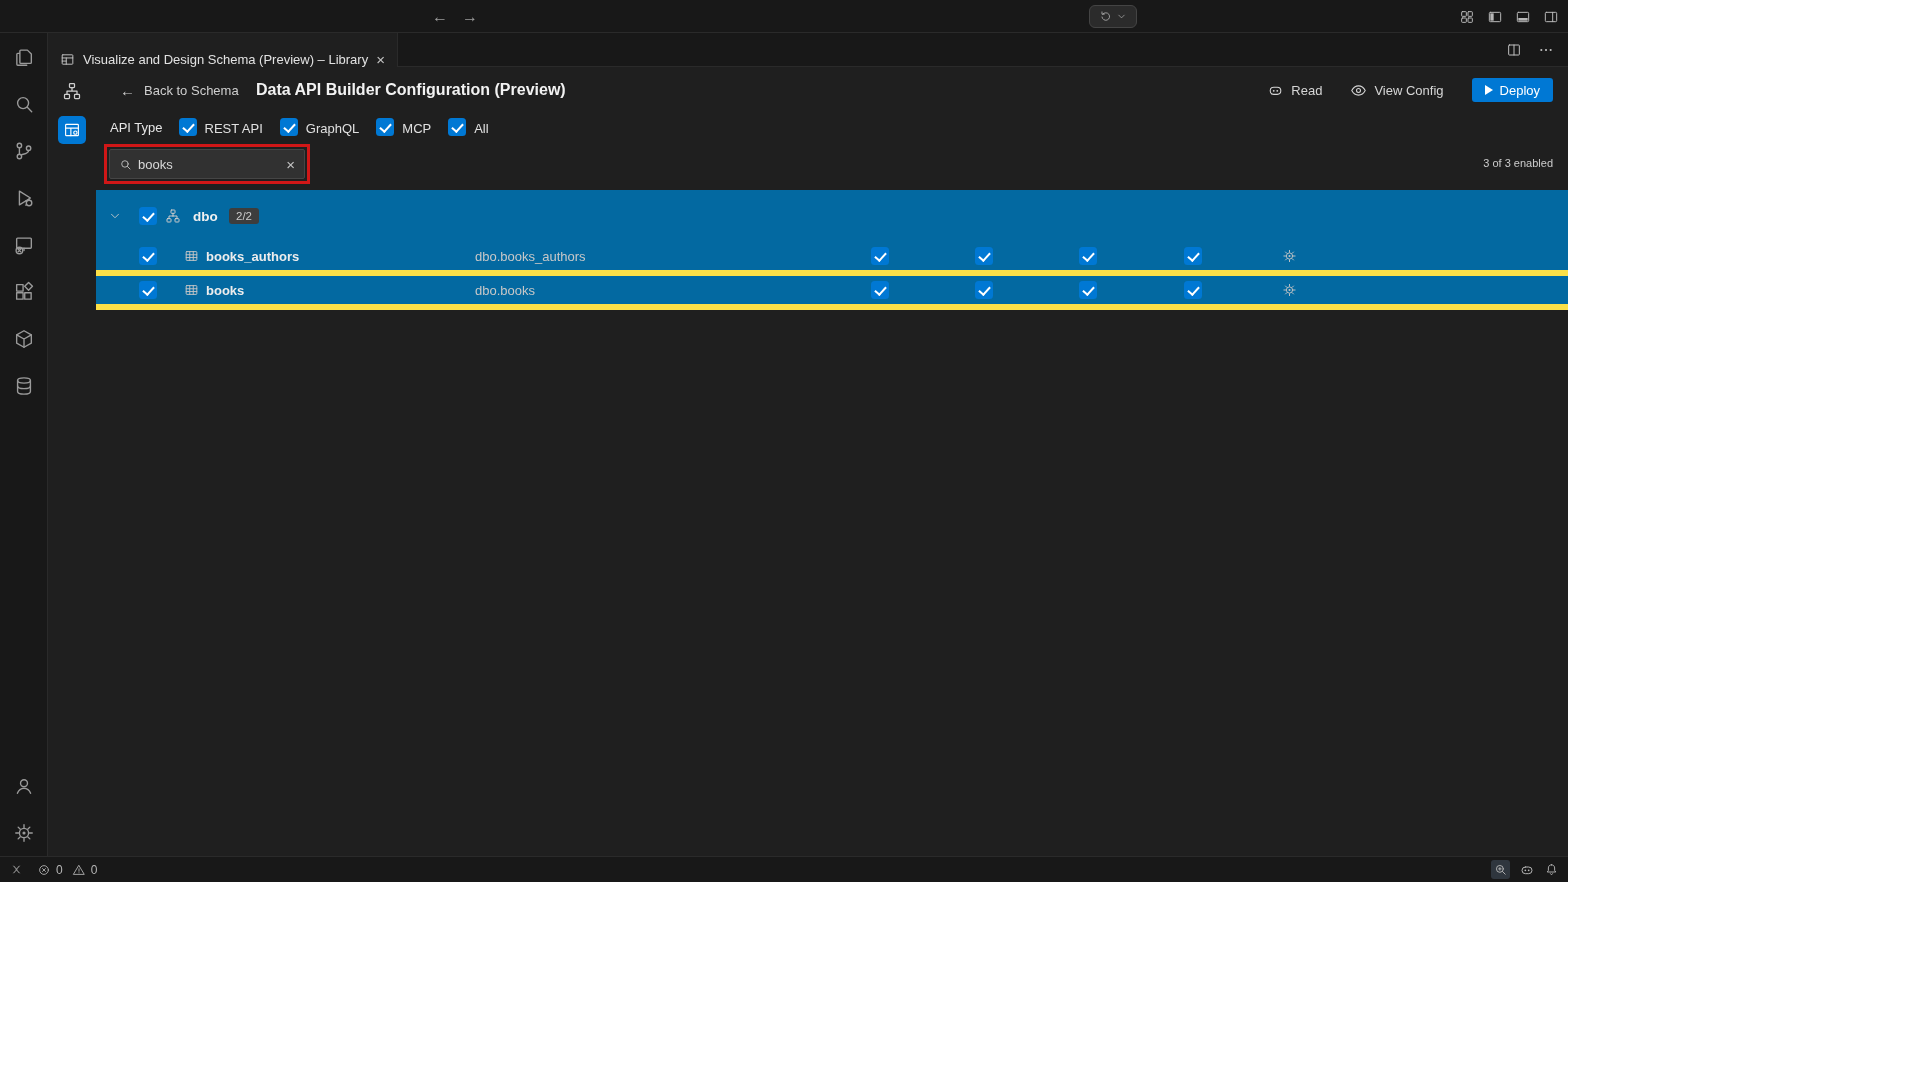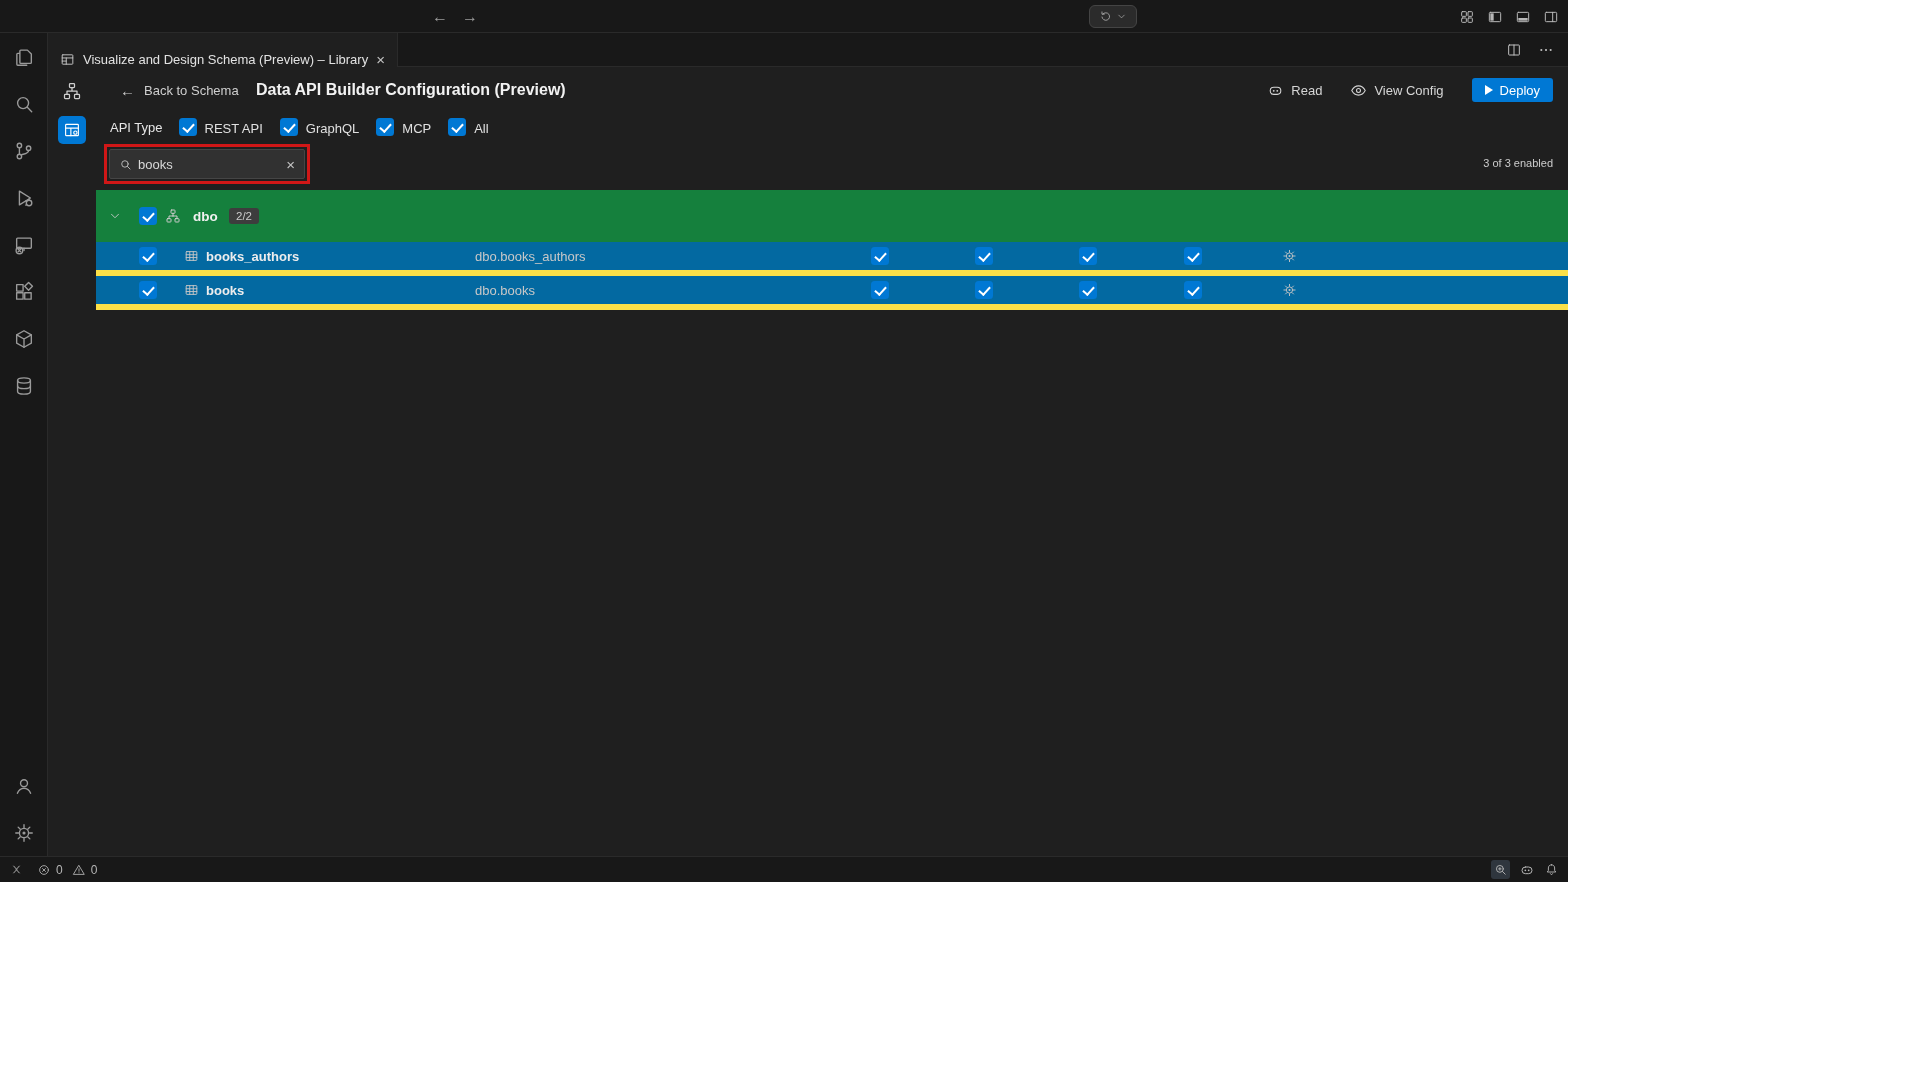--- a/index.html
+++ b/index.html
@@ -56,21 +56,21 @@
   
   .annotation{position:absolute;left:8px;top:77px;width:206px;height:40px;border:3px solid #d01717;pointer-events:none;z-index:5}
   .searchbox{position:absolute;left:13px;top:82px;width:196px;height:30px;background:#313131;border:1px solid #454545;border-radius:2px;display:flex;align-items:center;gap:6px;padding:0 9px;color:#cfcfcf}
   .searchbox input{flex:1;min-width:0;background:transparent;border:none;outline:none;color:#d8d8d8;font-family:"Liberation Sans",sans-serif;font-size:13px}
   .searchbox .x{font-size:15px;color:#c3c3c3;cursor:pointer}
   .summary{position:absolute;right:15px;top:90px;font-size:11px;color:#cccccc}
 
   
   .etable{position:absolute;left:0;right:0;top:123px}
   .thead{height:26px;background:#2b2b2b;position:relative;color:#d6d6d6}
-  .grow{height:52px;position:relative;background:#15803d}
+  .grow{height:52px;position:relative;background:#0369a1}
   .erow{height:34px;position:relative;background:#0369a1;border-bottom:6px solid #fde047}
   .erow:first-of-type{border-top:1px solid #1b1b1b}
   .cell{position:absolute;top:50%;transform:translateY(-50%);display:flex;align-items:center;gap:7px;white-space:nowrap}
   .l-chevron{left:12px}.l-cb{left:43px}
   .l-gicon{left:69px}.l-gname{left:97px}.l-badge{left:133px}
   .l-eicon{left:88px}.l-ename{left:110px}.l-source{left:379px}
   .l-hentity{left:87px}.l-hsource{left:379px}
   .l-c1{left:775px}.l-c2{left:879px}.l-c3{left:983px}.l-c4{left:1088px}
   .l-gear{left:1186px}
   .gname{font-size:13.5px;font-weight:700;color:#f0f0f0}

